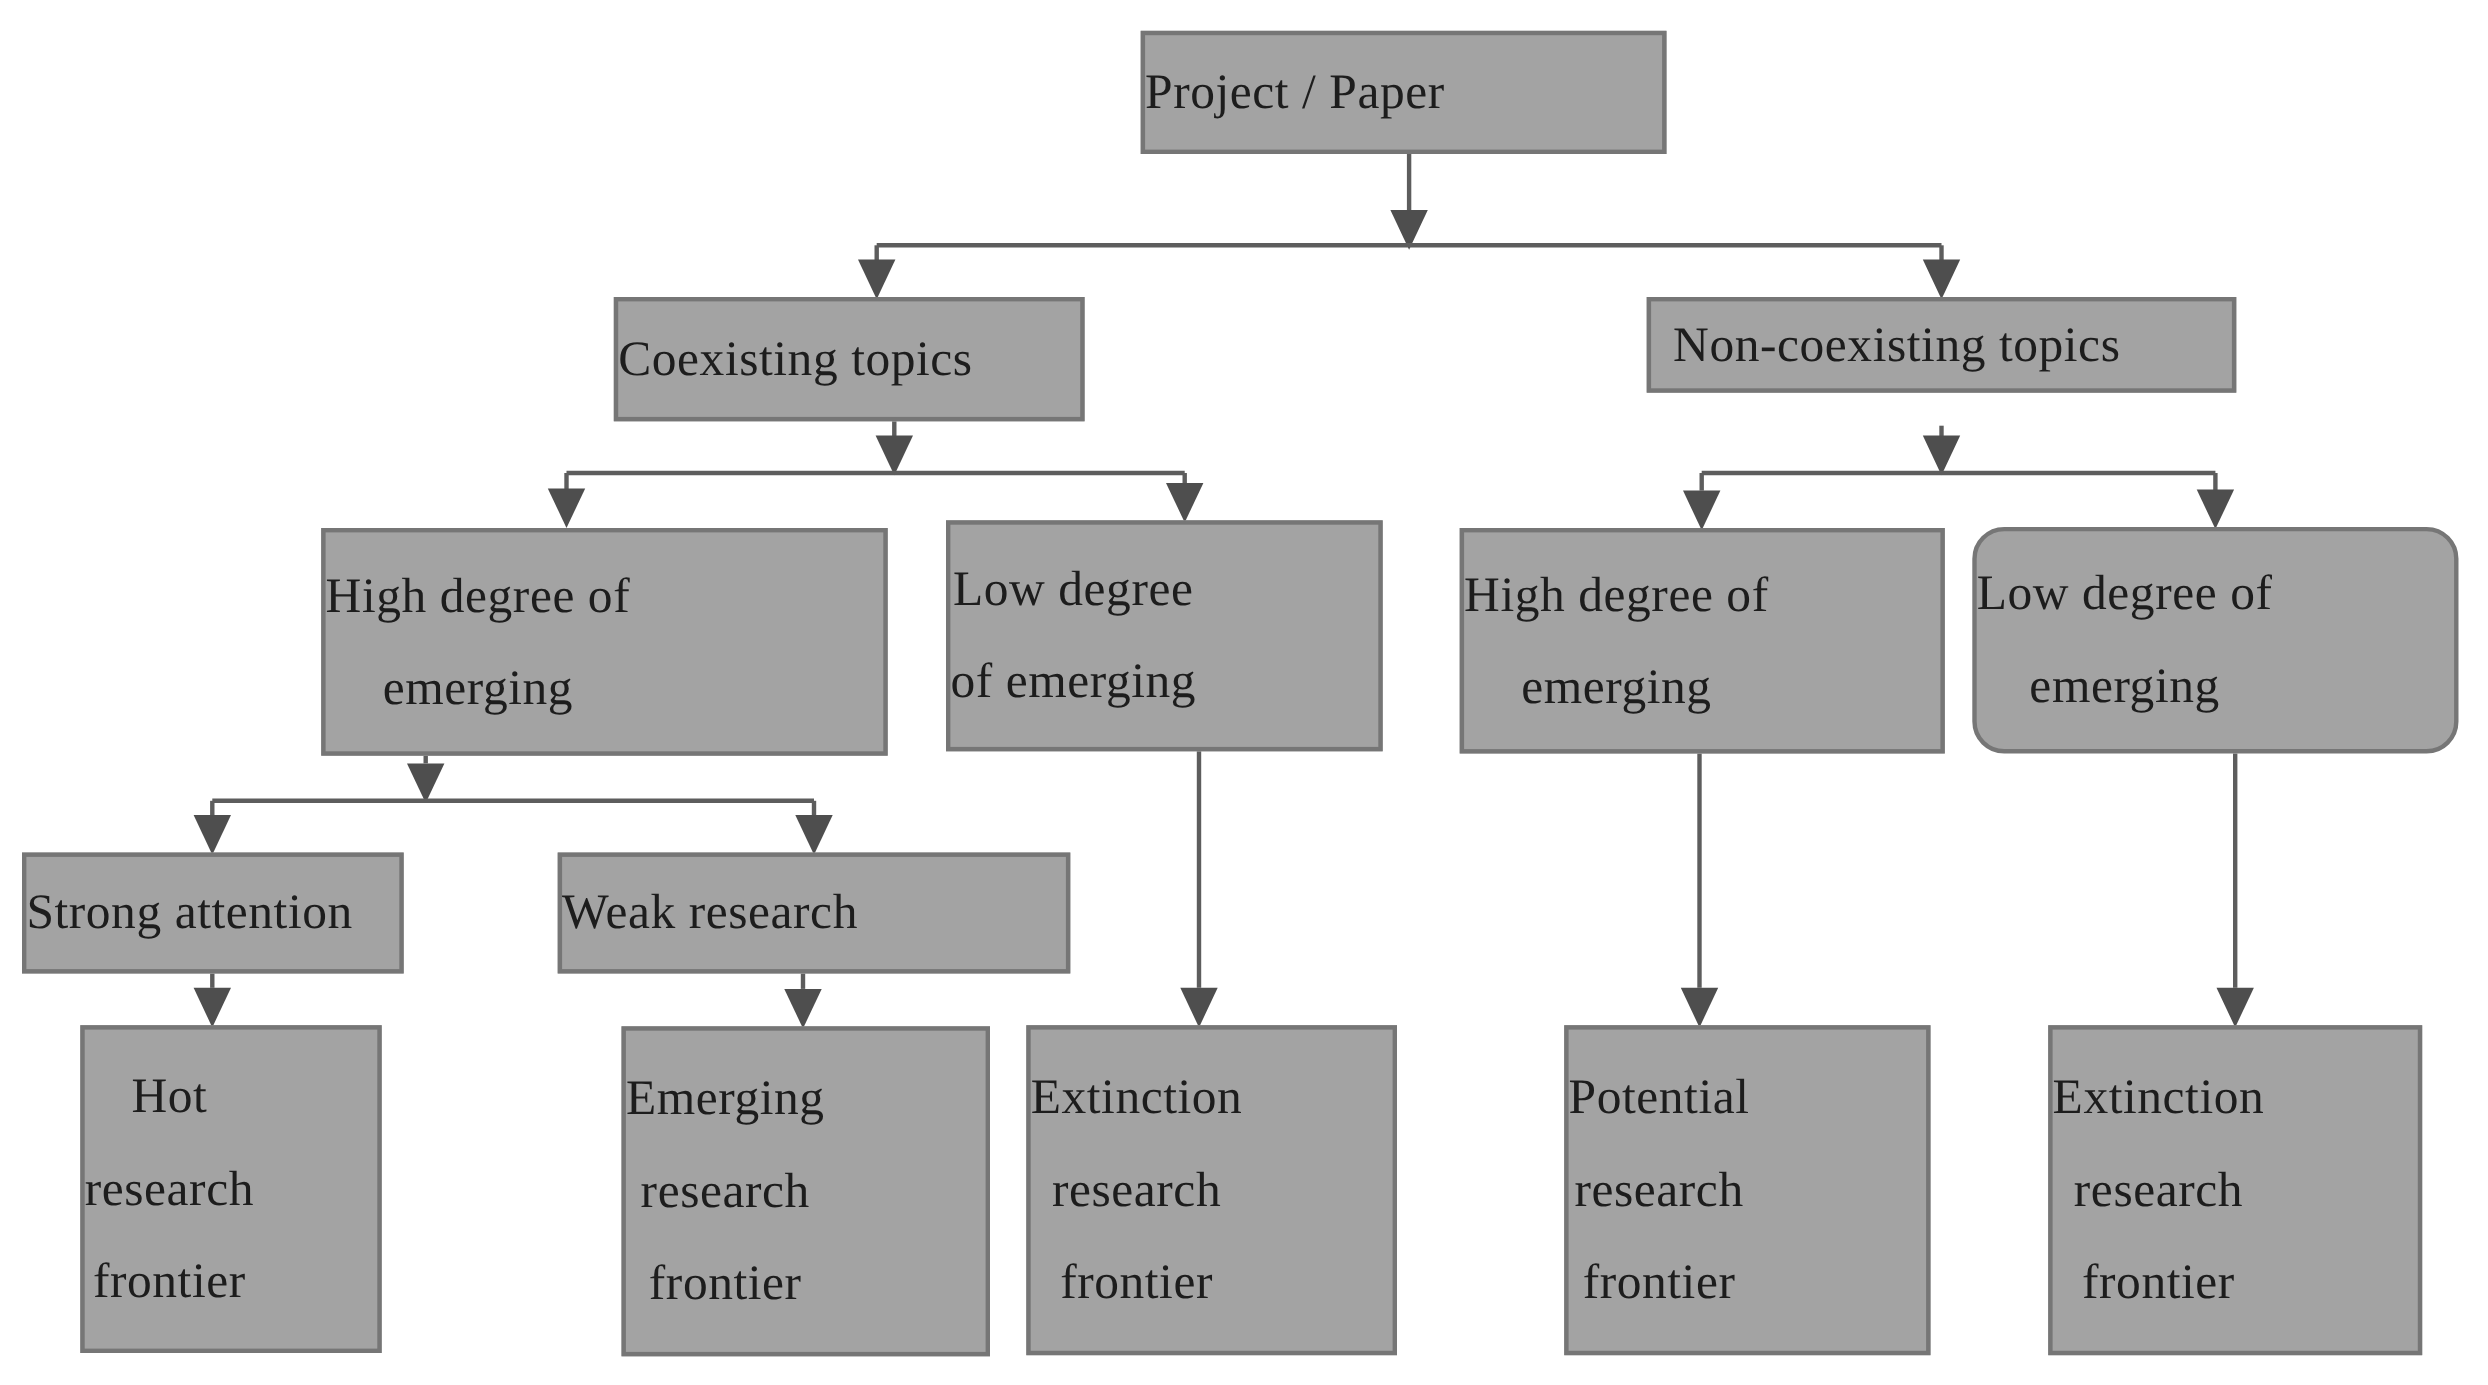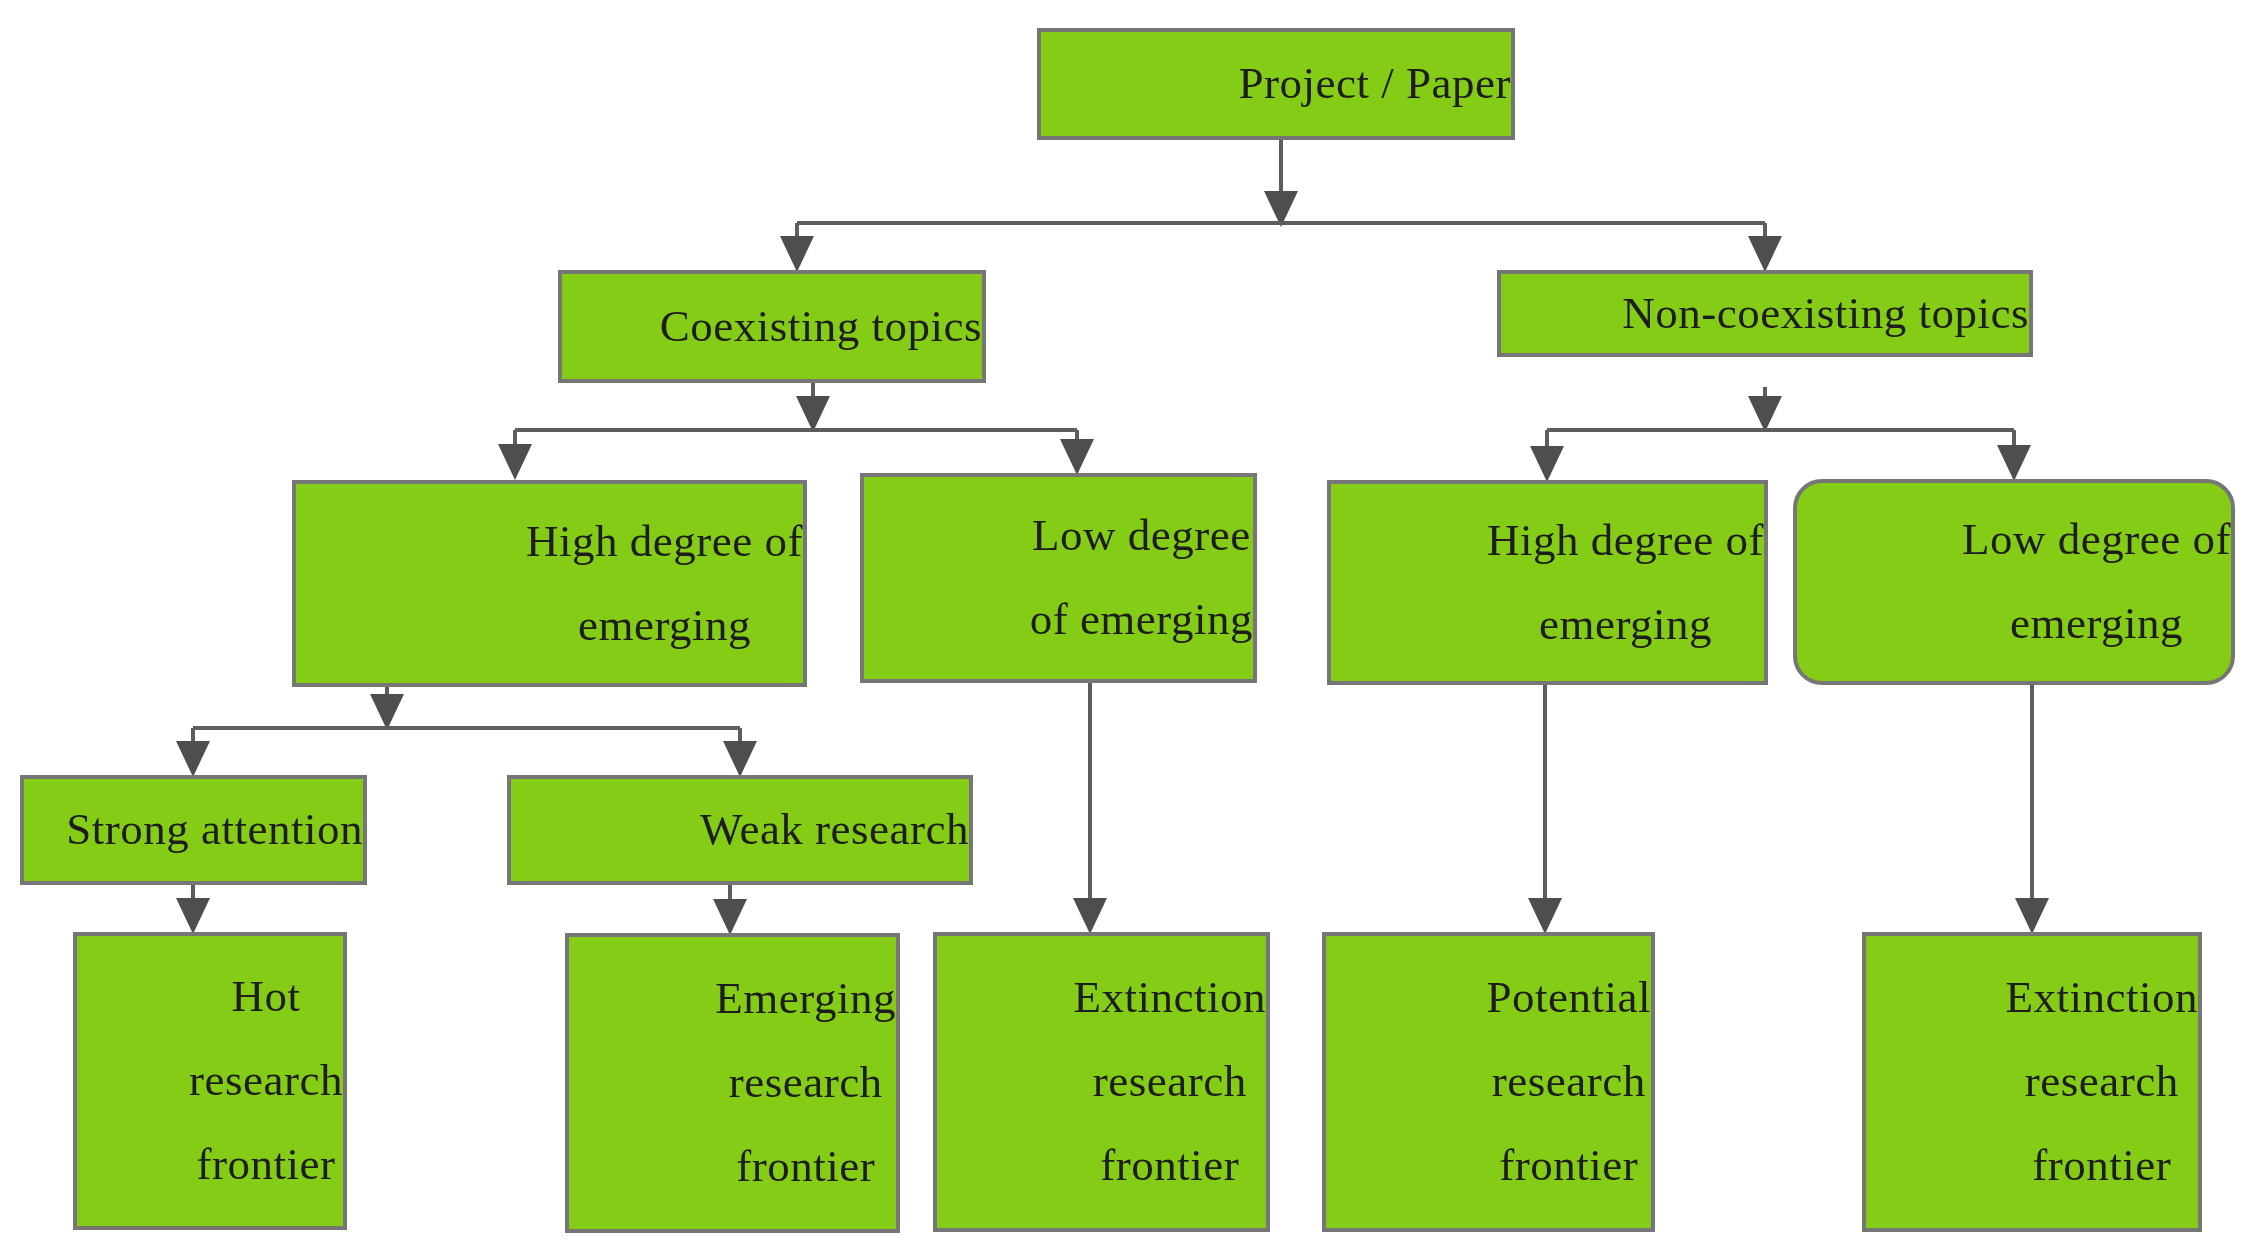--- a/index.html
+++ b/index.html
@@ -26,25 +26,25 @@
     stroke: #5d5d5d;
     stroke-width: 4;
   }
   #connectors polygon {
     fill: #4e4e4e;
     stroke: none;
   }
   .node {
     position: absolute;
     box-sizing: border-box;
-    background: #84cc16;
+    background: #a3a3a3;
     border: 4px solid #767676;
     display: flex;
     align-items: center;
-    justify-content: flex-end;
+    justify-content: flex-start;
     text-align: center;
   }
   .node .label {
     white-space: pre-line;
     font-size: 45px;
     line-height: 1.86;
     color: #1d1d1d;
     letter-spacing: 0.5px;
   }
   
@@ -53,21 +53,21 @@
   #node-non-coexisting          { left:1497px; top:270px; width:536px; height:87px;padding-left:20px; }
   #node-high-emerging-co        { left:292px;  top:480px; width:515px; height:207px; }
   #node-low-emerging-co         { left:860px;  top:473px; width:397px; height:210px; }
   #node-high-emerging-non       { left:1327px; top:480px; width:441px; height:205px; }
   #node-low-emerging-non        { left:1793px; top:479px; width:442px; height:206px;border-radius:29px; }
   #node-strong-attention        { left:20px;   top:775px; width:347px; height:110px; }
   #node-weak-attention          { left:507px;  top:775px; width:466px; height:110px; }
   #node-hot-frontier            { left:73px;   top:932px; width:274px; height:298px; }
   #node-emerging-frontier       { left:565px;  top:933px; width:335px; height:300px; }
   #node-extinction-frontier-co  { left:933px;  top:932px; width:337px; height:300px; }
-  #node-potential-frontier      { left:1322px; top:932px; width:333px; height:300px;padding-left:23px; }
+  #node-potential-frontier      { left:1422px; top:932px; width:333px; height:300px; }
   #node-extinction-frontier-non { left:1862px; top:932px; width:340px; height:300px; }
 </style>
 </head>
 <body>
 
 <div id="canvas">
 
   <svg id="connectors">
 
     <g>

